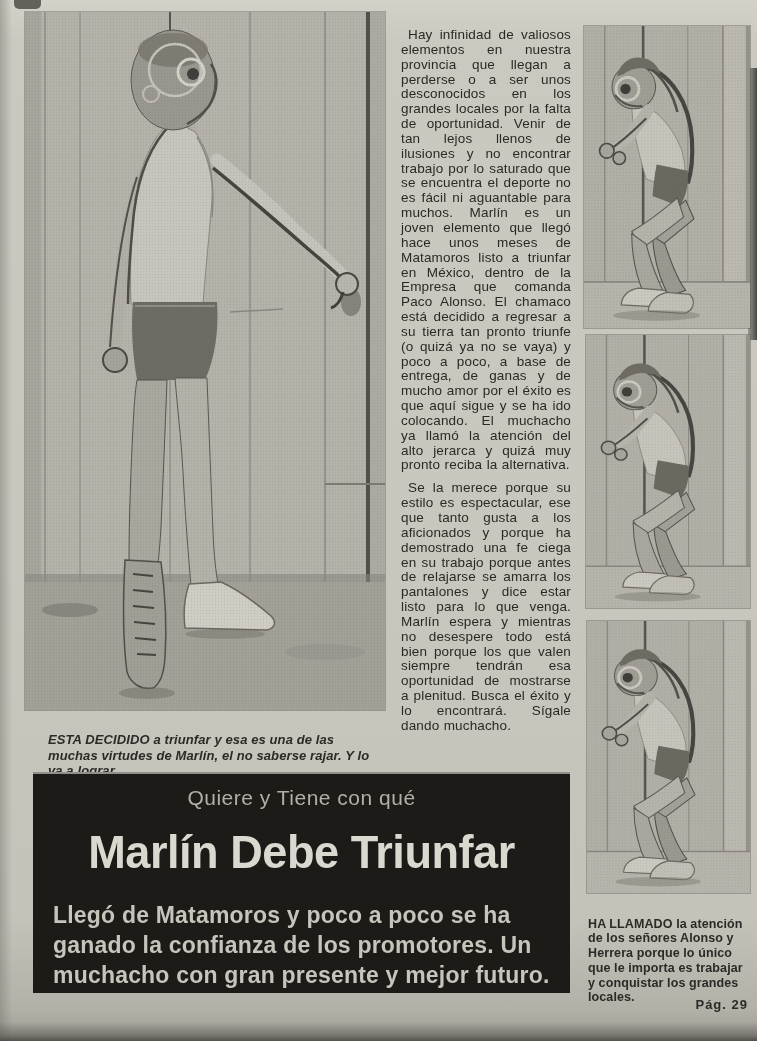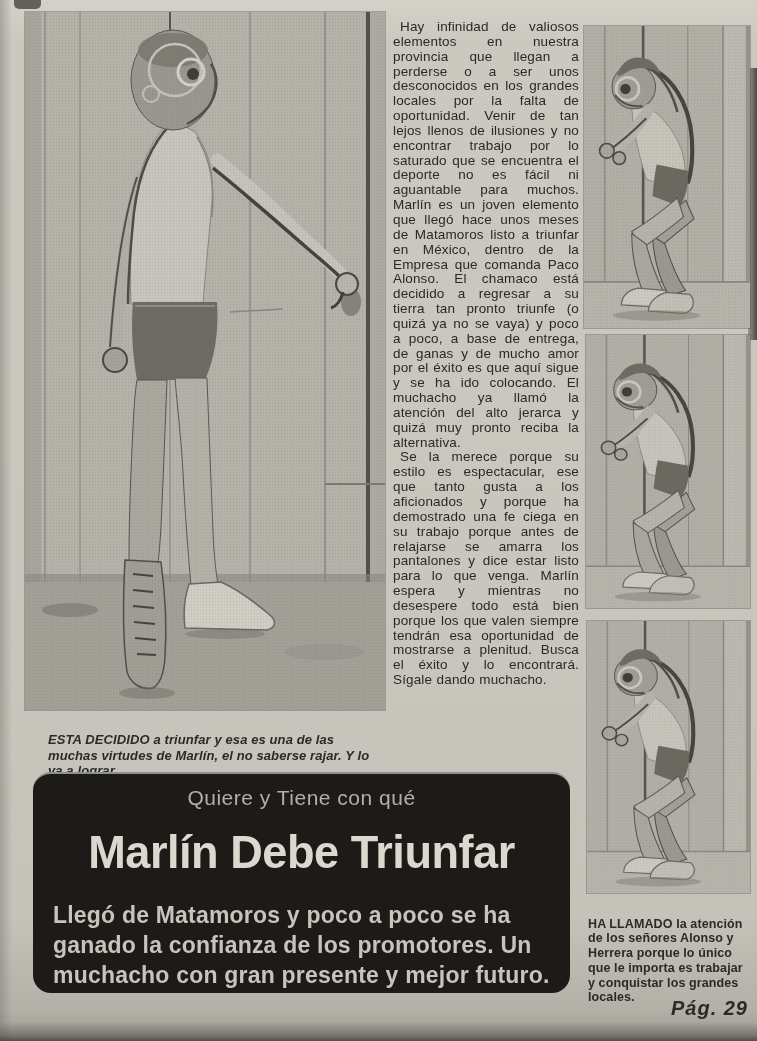--- a/index.html
+++ b/index.html
@@ -27,35 +27,35 @@
   .photo-left{left:25px;top:12px;width:360px;height:698px;}
   .pr1{left:584px;top:26px;width:166px;height:302px;}
   .pr2{left:586px;top:335px;width:164px;height:273px;}
   .pr3{left:587px;top:621px;width:163px;height:272px;}
   
   .caption{position:absolute;font-weight:bold;color:#2b2a26;letter-spacing:.1px;}
   .caption-left{left:48px;top:719px;width:334px;font-size:13px;line-height:1.2;font-style:italic;}
   .caption-right{left:588px;top:904px;width:162px;font-size:12.5px;line-height:1.18;}
   
   .column{position:absolute;left:393px;top:20px;width:186px;height:745px;overflow:hidden;}
-  .column p{margin:0;color:#2a2925;font-size:13.5px;line-height:14.85px;
+  .column p{margin:8px;color:#2a2925;font-size:13.5px;line-height:14.85px;
     text-align:justify;text-indent:7px;letter-spacing:.15px;word-spacing:.5px;
     hyphens:auto;-webkit-hyphens:auto;}
   
   .banner{position:absolute;left:33px;top:772px;width:537px;height:221px;
     background:#1c1b18;border-top:2px solid #8f8f8c;box-sizing:border-box;
-    text-align:center;border-radius:18px;}
+    text-align:center;}
   .kicker{margin-top:12px;font-size:21px;color:#b2afa7;letter-spacing:.5px;}
   .title{margin:14px 0 0 0;font-size:47px;font-weight:bold;color:#dbd8d0;
     letter-spacing:-.5px;transform:scaleX(.96);transform-origin:center;white-space:nowrap;}
   .deck{margin:22px 16px 0 20px;font-size:23px;font-weight:bold;color:#c7c4bc;
     line-height:1.3;text-align:left;letter-spacing:.2px;}
   
   .page-number{position:absolute;left:663px;top:997px;width:85px;text-align:right;
-    font-size:20px;font-weight:bold;color:#2b2a26;letter-spacing:1px;font-style:italic;}
+    font-size:13px;font-weight:bold;color:#2b2a26;letter-spacing:1px;}
   .hidden-defs{position:absolute;width:0;height:0;overflow:hidden;}
 </style>
 </head>
 <body>
 
 <div class="page">
 
   <svg class="hidden-defs" aria-hidden="true">
     <defs>
       <pattern id="ht" patternUnits="userSpaceOnUse" width="3" height="3">

